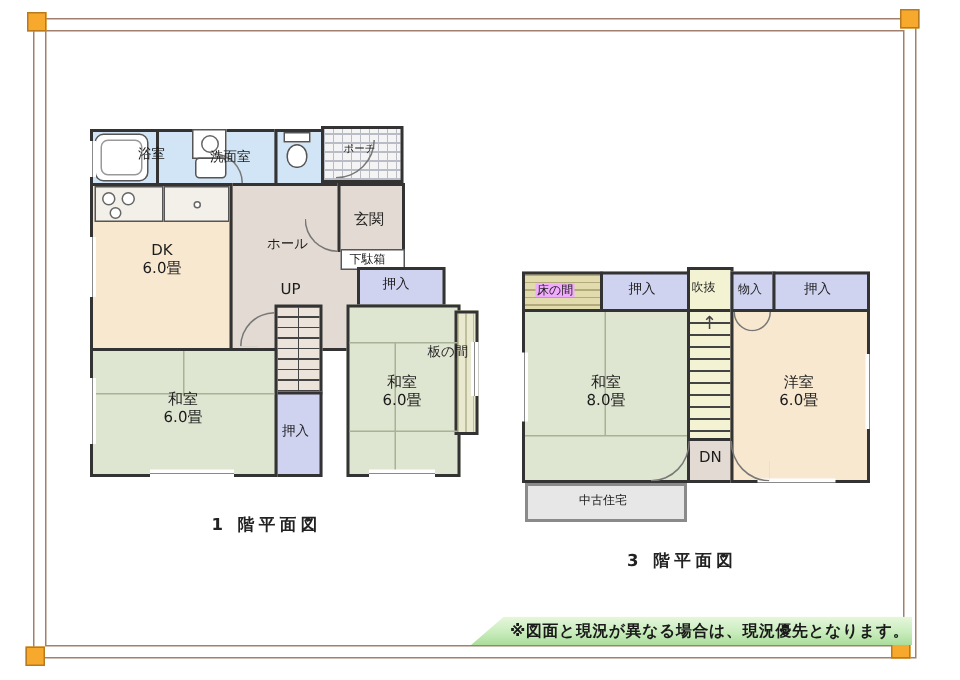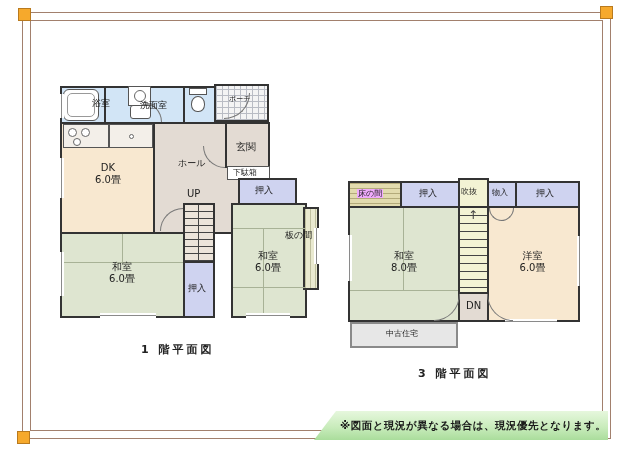--- a/index.html
+++ b/index.html
@@ -9,21 +9,21 @@
   
   .frame-rect{position:absolute;border:1px solid #a2806d;}
   .corner-square{position:absolute;width:11px;height:11px;background:#f6a92c;border:1px solid #b97a1e;}
 
   
   .banner{position:absolute;display:flex;align-items:center;
           background:linear-gradient(180deg,#e6f7dd 0%,#c9ecbc 55%,#aadd9c 100%);}
   #title-banner{left:38px;top:27px;width:316px;height:27px;
           clip-path:polygon(0 0,calc(100% - 30px) 0,100% 100%,0 100%);}
   #title-banner .t{font-size:15px;font-weight:bold;letter-spacing:5px;padding-left:22px;color:#1a1a1a;}
-  #note-banner{left:314px;top:411px;width:294px;height:29px;
+  #note-banner{left:314px;top:411px;width:294px;height:19px;
           clip-path:polygon(22px 0,100% 0,100% 100%,0 100%);text-align:right;}
   #note-banner .t{font-size:10.5px;font-weight:bold;letter-spacing:.5px;padding-left:26px;color:#1a1a1a;}
 
   
   .room{position:absolute;box-sizing:border-box;border:2px solid #333;}
   .tatami{background:#dee5d0;}
   .closet{background:#cfd3f0;}
   .wood{background:#f8e8d0;}
   .hall{background:#e3dbd3;}
   .water{background:#d2e5f6;}

